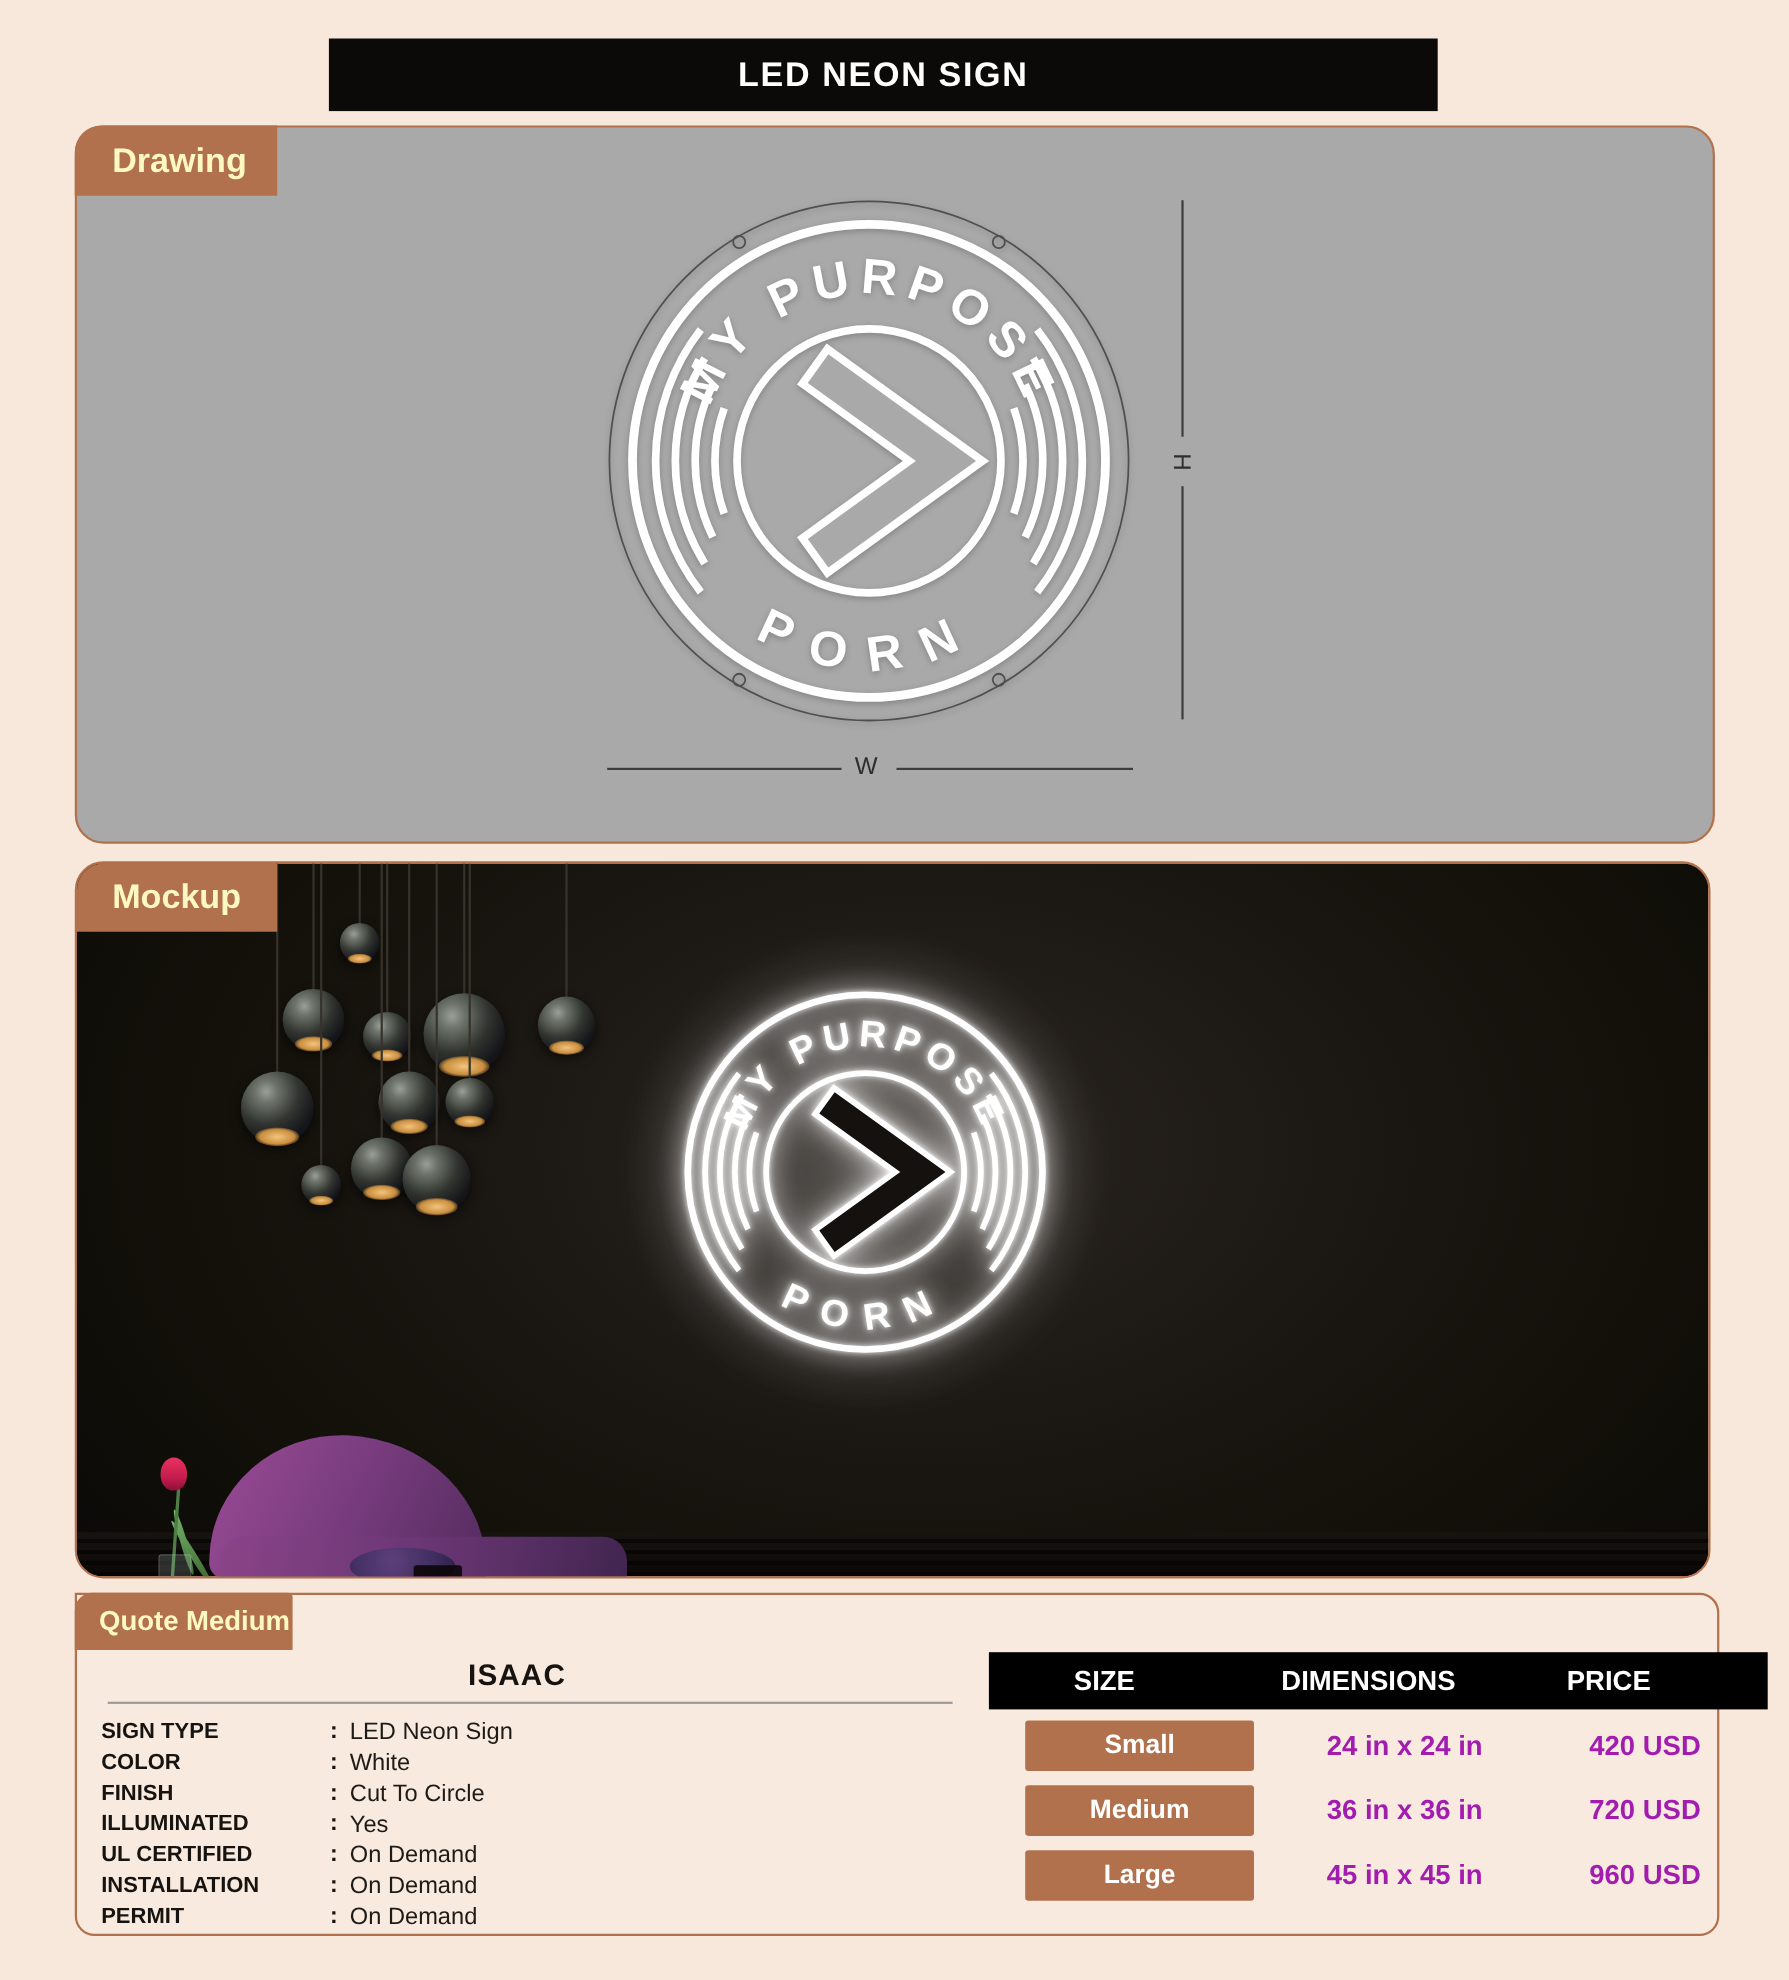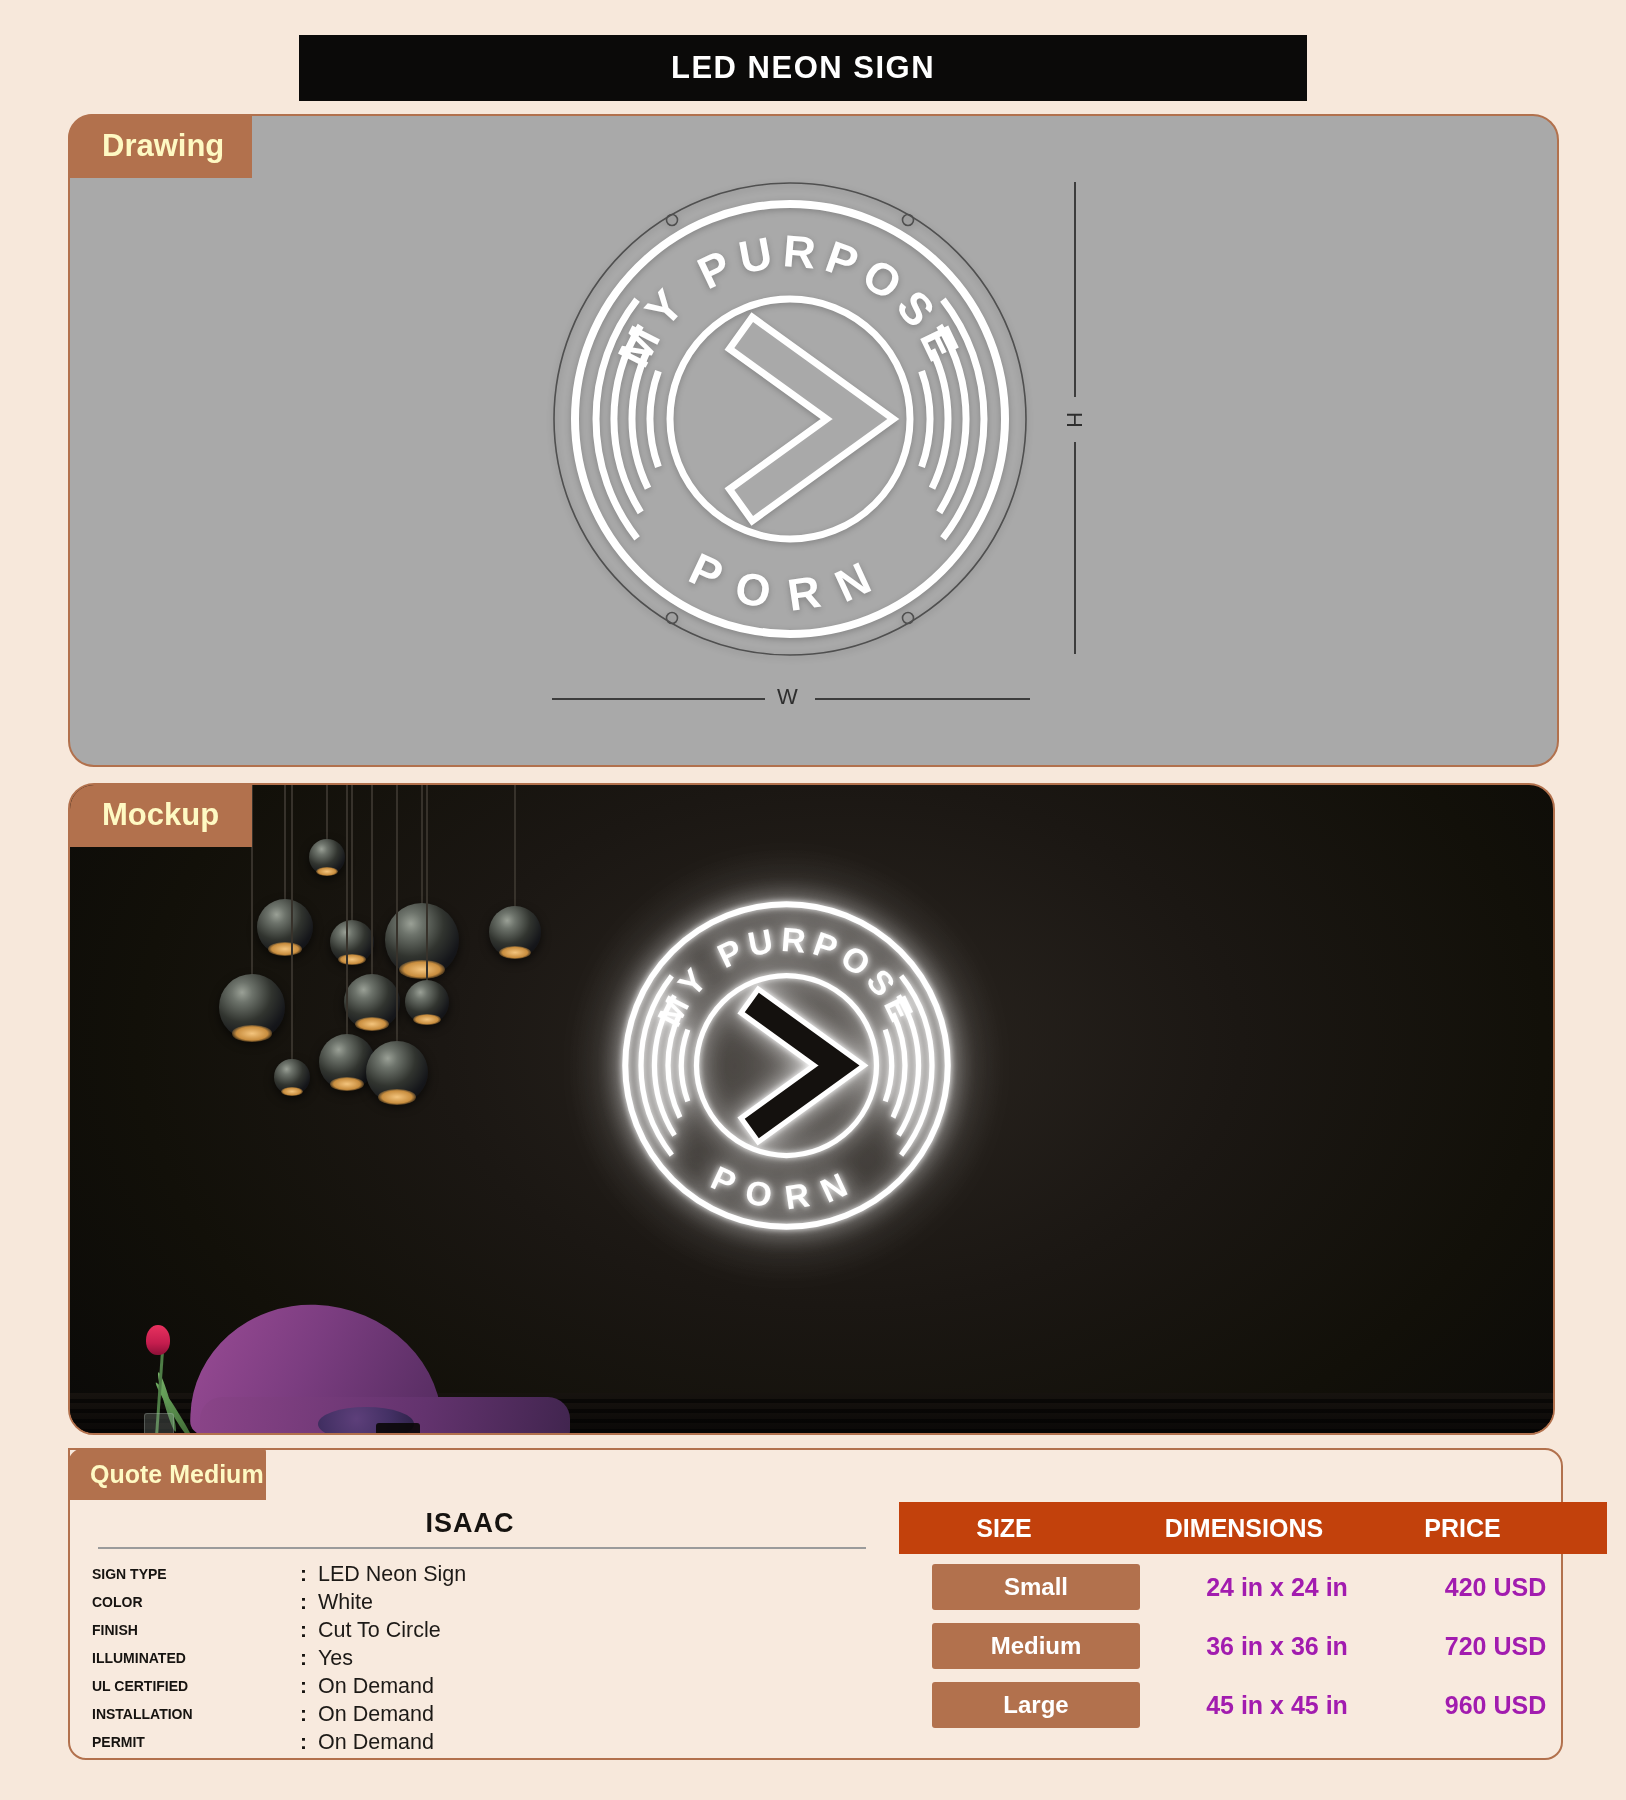--- a/index.html
+++ b/index.html
@@ -108,27 +108,27 @@
     background:rgba(10,8,8,.9);}
 
   
   .quote-name{
     left:10px;top:58px;width:780px;text-align:center;
     font-size:27px;font-weight:bold;letter-spacing:1px;color:#161310;
   }
   .quote-divider{left:28px;top:97px;width:768px;height:0;border-top:2px solid #9b9b9b;}
   .quote-details-list{left:22px;top:110px;width:800px;}
   .detail-row{display:grid;grid-template-columns:208px 18px auto;height:28px;align-items:center;}
-  .detail-label{font-weight:bold;font-size:14px;color:#161310;}
+  .detail-label{font-weight:bold;font-size:20px;color:#161310;}
   .detail-colon{font-weight:bold;font-size:21px;color:#161310;}
   .detail-value{font-size:21.5px;color:#1d1a17;}
 
   .pricing-table{left:829px;top:52px;width:647px;height:240px;}
   .pricing-header{
-    position:absolute;left:0;top:0;width:708px;height:52px;background:#c2410c;
+    position:absolute;left:0;top:0;width:708px;height:52px;background:#000000;
     display:grid;grid-template-columns:210px 270px 167px;align-items:center;
   }
   .pricing-header span{color:#fff;font-size:25px;font-weight:bold;text-align:center;}
   .pricing-row{
     position:absolute;left:0;width:647px;height:46px;
     display:grid;grid-template-columns:210px 270px 167px;align-items:center;padding-left:33px;
   }
   .size-button{
     width:208px;height:46px;background:#b2714d;border-radius:3px;border:none;
     color:#fff;font-size:24px;font-weight:bold;font-family:"Liberation Sans",sans-serif;

